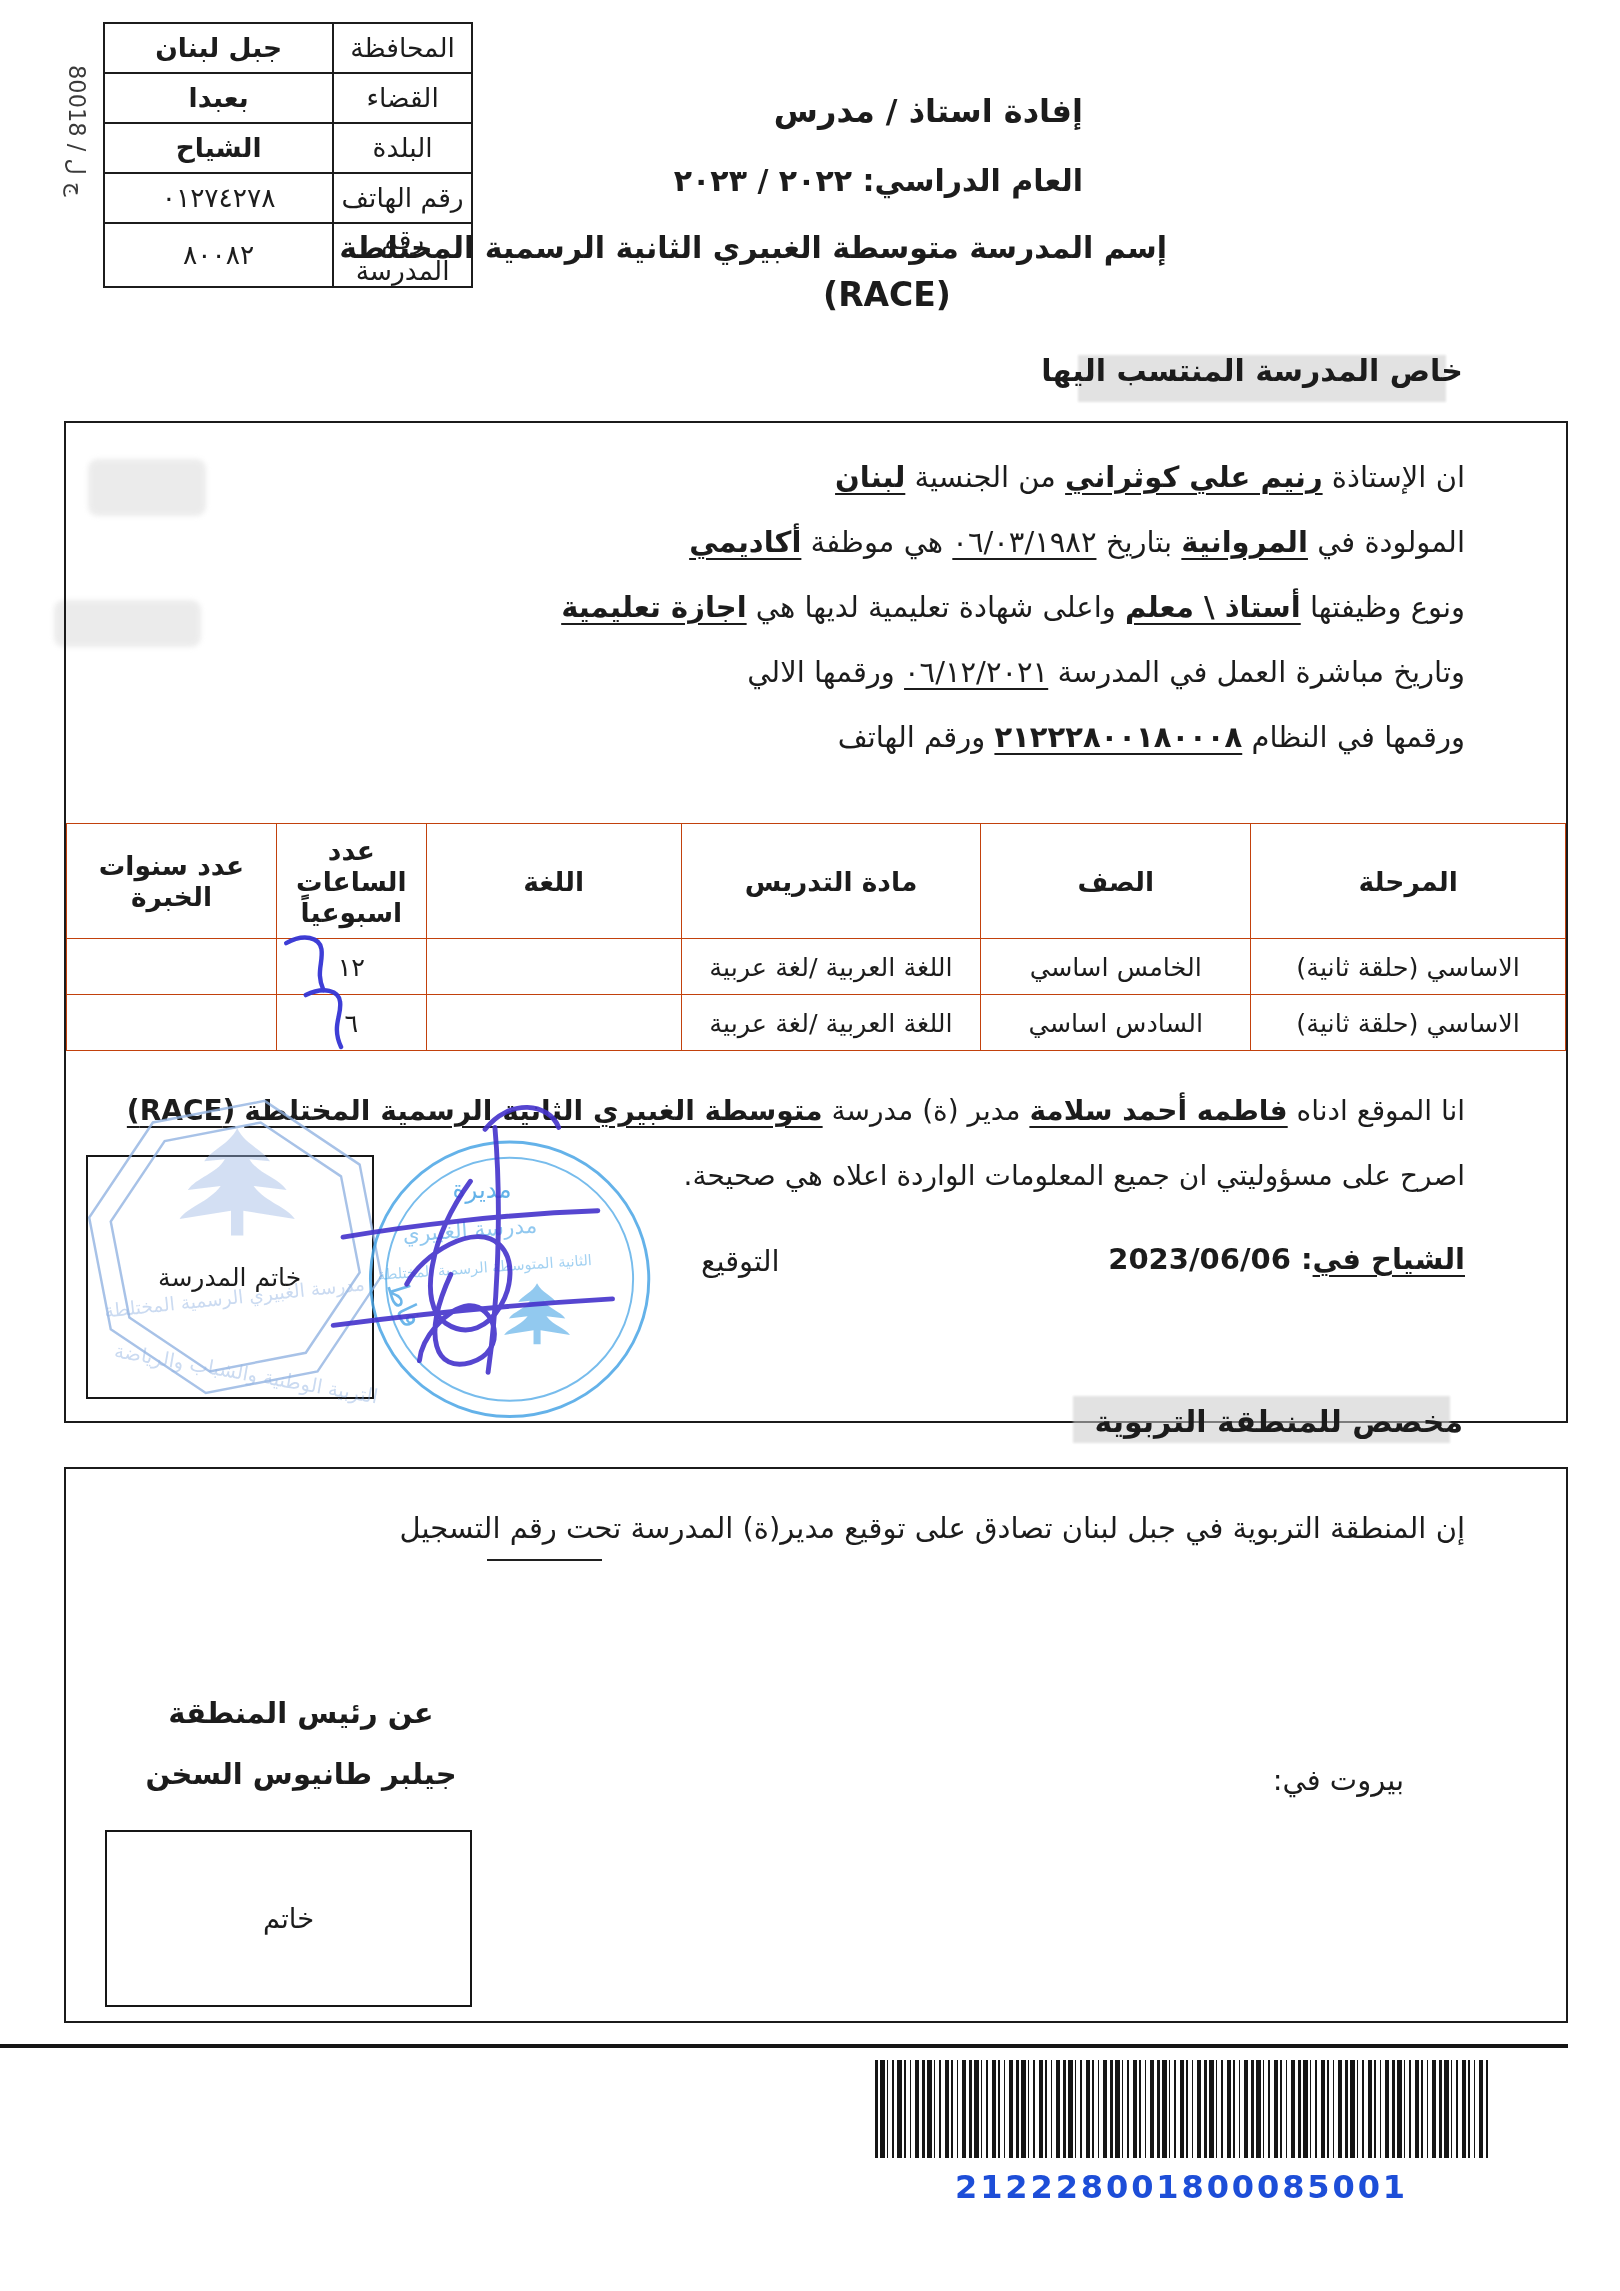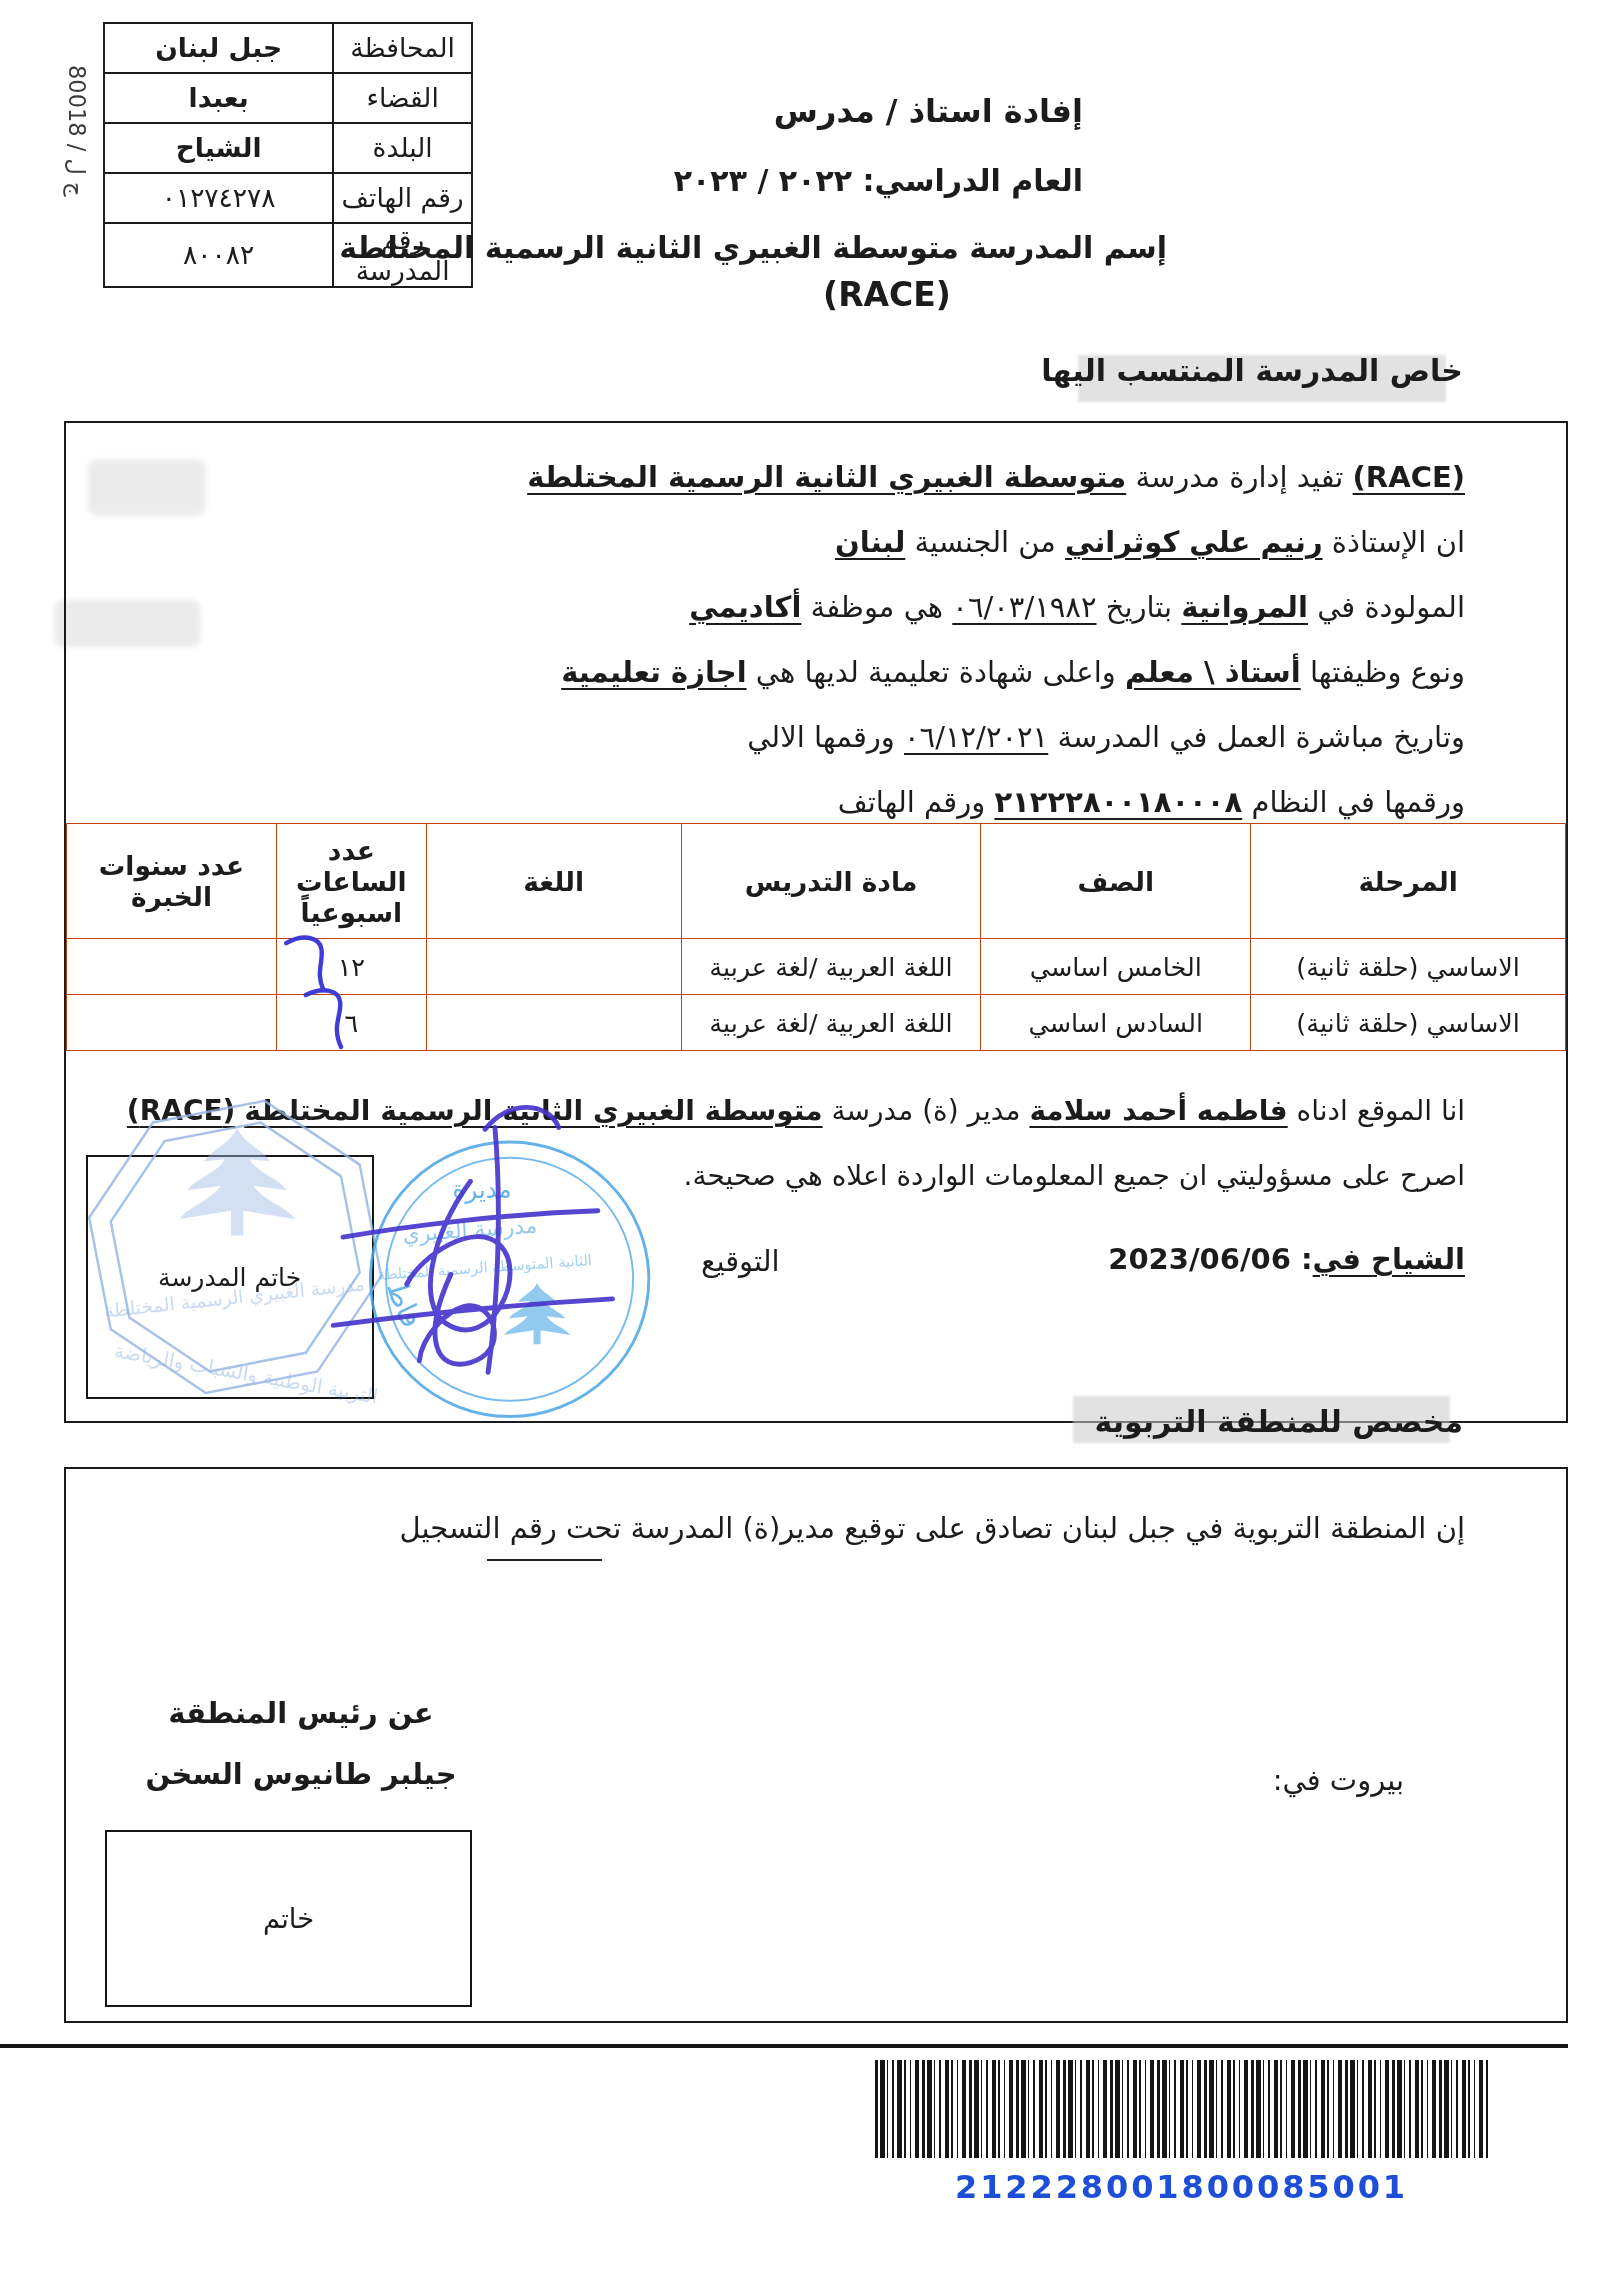--- a/index.html
+++ b/index.html
@@ -105,21 +105,20 @@
   <div class="hdr hdr-title abs">إفادة استاذ / مدرس</div>
   <div class="hdr hdr-year abs">العام الدراسي: ٢٠٢٢ / ٢٠٢٣</div>
   <div class="hdr hdr-school abs">إسم المدرسة متوسطة الغبيري الثانية الرسمية المختلطة</div>
   <div class="hdr hdr-race abs">(RACE)</div>
 
   <div class="grey-hl" style="left:1078px;top:355px;width:368px;height:47px;"></div>
   <div class="sec-title" style="right:157px;top:353px;">خاص المدرسة المنتسب اليها</div>
 
   <div class="big-box box1">
     <div class="para">
-      <div class="pline"><span class="b u">(RACE)</span><span> تفيد إدارة مدرسة </span><span class="b u">متوسطة الغبيري الثانية الرسمية المختلطة</span></div>
       <div class="pline"><span>ان الإستاذة </span><span class="b u">رنيم علي كوثراني</span><span> من الجنسية </span><span class="b u">لبنان</span></div>
       <div class="pline"><span>المولودة في </span><span class="b u">المروانية</span><span> بتاريخ </span><span class="u">٠٦/٠٣/١٩٨٢</span><span> هي موظفة </span><span class="b u">أكاديمي</span></div>
       <div class="pline"><span>ونوع وظيفتها </span><span class="b u">أستاذ \ معلم</span><span> واعلى شهادة تعليمية لديها هي </span><span class="b u">اجازة تعليمية</span></div>
       <div class="pline"><span>وتاريخ مباشرة العمل في المدرسة </span><span class="u">٠٦/١٢/٢٠٢١</span><span> ورقمها الالي</span></div>
       <div class="pline"><span>ورقمها في النظام </span><span class="b u">٢١٢٢٢٨٠٠١٨٠٠٠٨</span><span> ورقم الهاتف</span></div>
     </div>
 
     <table class="grid">
       <colgroup>
         <col style="width:21%">

